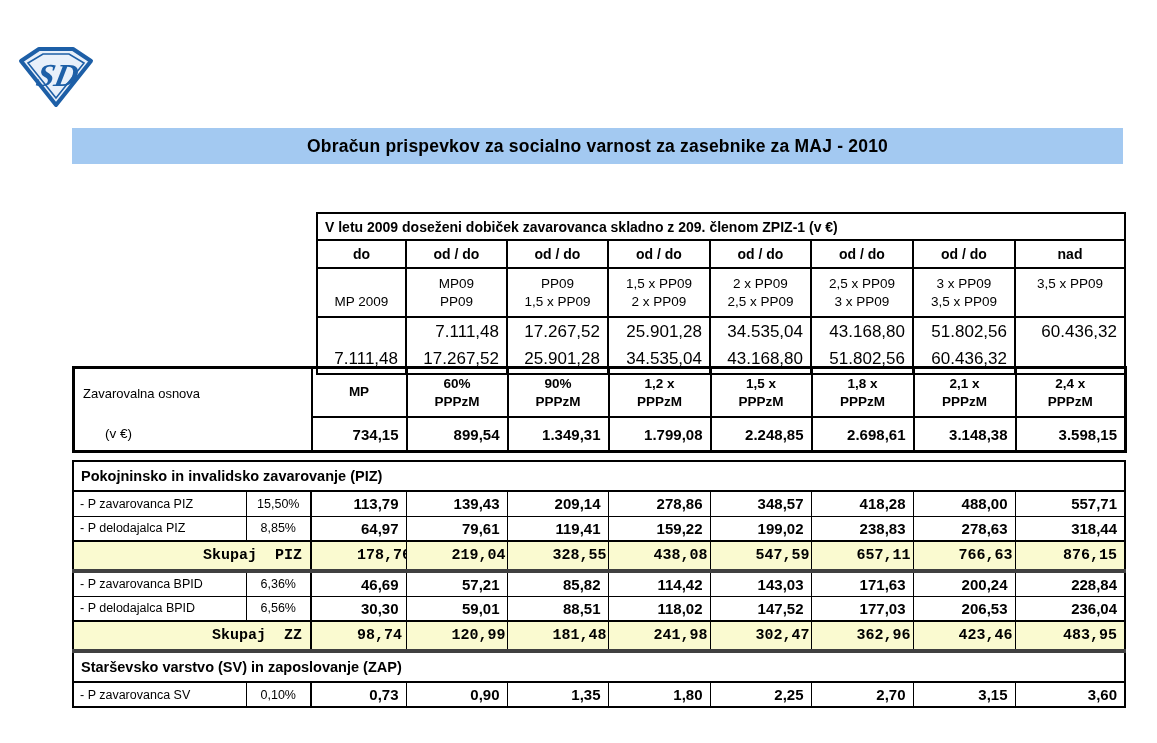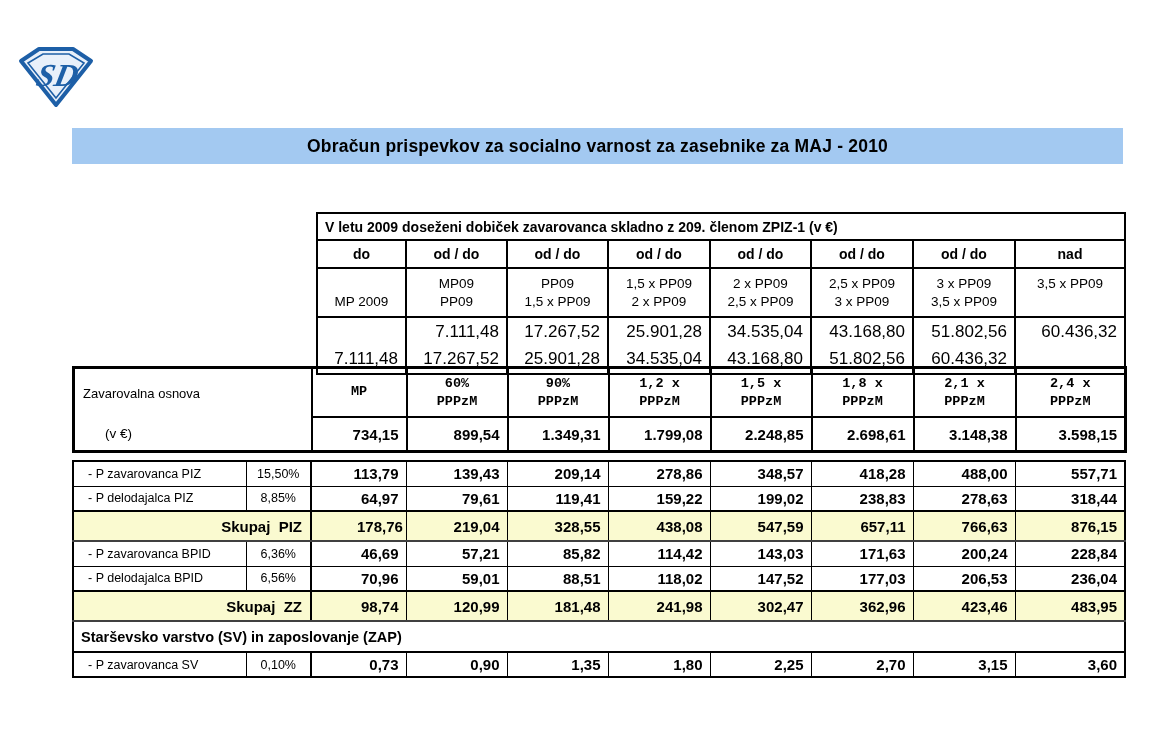--- a/index.html
+++ b/index.html
@@ -41,30 +41,30 @@
   .bvals-cell { height: 57px; font-size: 17px; }
   .bvals-cell .two { align-items: flex-end; padding: 6px 7px 7px 0; }
 
   
   table.base { left: 72px; top: 366px; width: 1052px; border: 3px solid #000; }
   table.base td { border-width: 2px; }
   .base-label { padding: 0; }
   .base-label .bl1 { height: 48px; display: flex; align-items: center; padding-left: 8px; font-size: 13px; }
   .base-label .bl2 { height: 33px; display: flex; align-items: center; padding-left: 30px; font-size: 13.5px; }
   .base-h { height: 48px; text-align: center; font-weight: bold; font-size: 13.5px; }
-  .base-h .two { justify-content: center; gap: 3px; padding: 2px 18px; font-family: Liberation Mono, monospace; }
+  .base-h .two { justify-content: center; gap: 3px; padding: 2px 18px; }
   .base-v { height: 33px; text-align: right; font-weight: bold; font-size: 15px; padding-right: 7px; margin-left: 44px; }
 
   
   table.contrib { left: 72px; top: 460px; width: 1052px; border: 2px solid #000; }
   .sec-cell { height: 30px; border-top: 2px solid #000; border-bottom: 2px solid #000; font-weight: bold; font-size: 14.5px; padding-left: 7px; }
-  .lab { height: 25px; font-size: 12.5px; padding-left: 14px; }
+  .lab { height: 25px; font-size: 12.5px; padding-left: 6px; }
   .pct { height: 25px; font-size: 12.5px; text-align: center; border-right: 2px solid #000; margin-left: 48px; }
   .val { height: 25px; font-size: 15px; font-weight: bold; text-align: right; padding-right: 7px; }
-  tr.sum td { border-top: 2px solid #000; border-bottom: 2px solid #404040; background: var(--sum_bg, #fafad0); }
+  tr.sum td { border-top: 2px solid #000; border-bottom: 4px solid #404040; background: var(--sum_bg, #fafad0); font-family: Liberation Mono, monospace; }
   .sum-label { height: 30px; font-size: 15px; font-weight: bold; text-align: right; padding-right: 8px; white-space: pre; border-right: 2px solid #000; }
   tr.sum .val { height: 30px; padding-left: 45px; }
   .sv-sec { height: 31px; }
 </style>
 </head>
 <body>
 
 <div class="page">
 
   <svg class="logo" viewBox="0 0 84 66">
@@ -292,20 +292,23 @@
         <col style="width:95px">
         <col style="width:101px">
         <col style="width:101px">
       <col style="width:102px">
         <col style="width:101px">
         <col style="width:102px">
         <col style="width:102px">
         <col style="width:110px">
     </colgroup>
     <tbody>
+        <tr>
+      <td class="sec-cell" colspan="10">Pokojninsko in invalidsko zavarovanje (PIZ)</td>
+    </tr>
     <tr>
       <td class="lab">- P zavarovanca PIZ</td>
       <td class="pct">15,50%</td>
       <td class="val">113,79</td>
       <td class="val">139,43</td>
       <td class="val">209,14</td>
       <td class="val">278,86</td>
       <td class="val">348,57</td>
       <td class="val">418,28</td>
       <td class="val">488,00</td>
@@ -342,21 +345,21 @@
       <td class="val">85,82</td>
       <td class="val">114,42</td>
       <td class="val">143,03</td>
       <td class="val">171,63</td>
       <td class="val">200,24</td>
       <td class="val">228,84</td>
     </tr>
     <tr>
       <td class="lab">- P delodajalca BPID</td>
       <td class="pct">6,56%</td>
-      <td class="val">70,96</td>
+      <td class="val">30,30</td>
       <td class="val">59,01</td>
       <td class="val">88,51</td>
       <td class="val">118,02</td>
       <td class="val">147,52</td>
       <td class="val">177,03</td>
       <td class="val">206,53</td>
       <td class="val">236,04</td>
     </tr>
     <tr class="sum">
       <td class="sum-label" colspan="2">Skupaj  ZZ</td>

